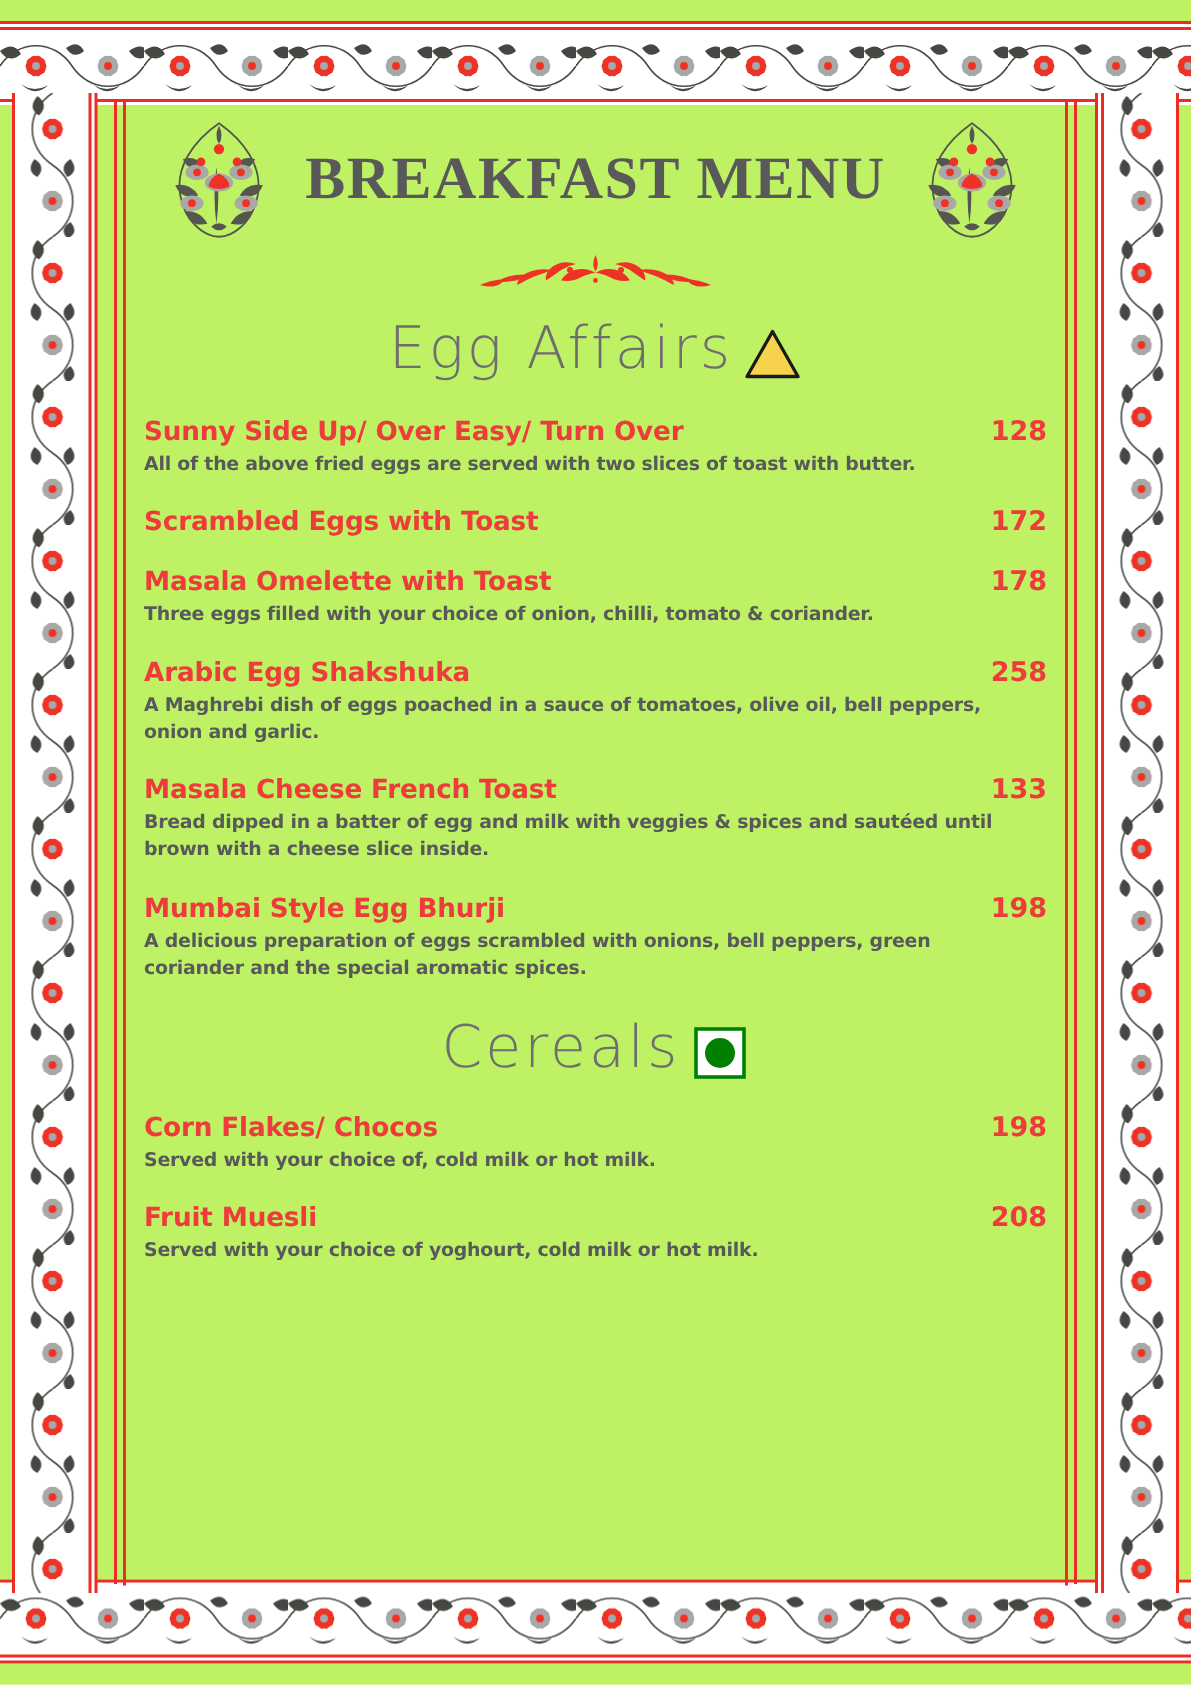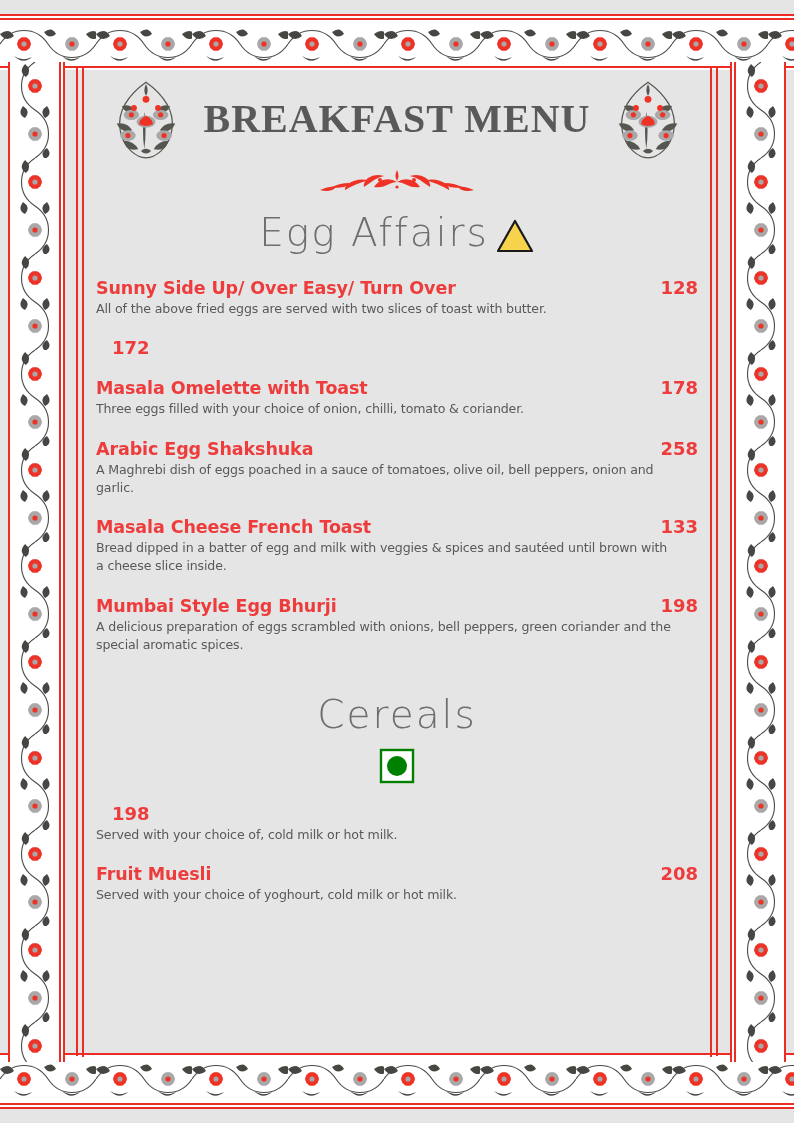--- a/index.html
+++ b/index.html
@@ -13,21 +13,21 @@
     height: 1123px;
     font-family: "Liberation Sans", sans-serif;
     position: relative;
     overflow: hidden;
   }
 
   
   .page {
     position: absolute;
     inset: 0;
-    background: #e5e5e5;
+    background: #bef264;
   }
 
   
   .band {
     position: absolute;
     background: #ffffff;
   }
   .band-top    { left: 0;  top: 14px;  width: 794px; height: 56px; }
   .band-bottom { left: 0;  bottom: 14px; width: 794px; height: 56px; }
   .band-left   { left: 8px; top: 62px; width: 56px; height: 1000px; }
@@ -147,32 +147,31 @@
     font-family: "DejaVu Sans", sans-serif;
     font-weight: bold;
     font-size: 18px;
     color: #EE3B3B;
     white-space: nowrap;
     padding-left: 16px;
   }
   .item-desc {
     font-family: "DejaVu Sans", sans-serif;
     font-size: 12.6px;
-    font-weight: 400;
+    font-weight: 700;
     line-height: 1.45;
     color: #58595B;
     margin-top: 2px;
     max-width: 578px;
     letter-spacing: -0.15px;
   }
 
   .section-head.cereals {
-    margin-top: 38px;
+    margin-top: 22px;
     margin-bottom: 20px;
-    flex-direction: column;
   }
 </style>
 </head>
 <body>
 
 <div class="page">
 
   <svg width="0" height="0" style="position:absolute" aria-hidden="true">
     <defs>
 
@@ -391,20 +390,21 @@
       <div class="item">
         <div class="item-row">
           <span class="item-name">Sunny Side Up/ Over Easy/ Turn Over</span>
           <span class="item-price">128</span>
         </div>
         <div class="item-desc">All of the above fried eggs are served with two slices of toast with butter.</div>
       </div>
 
       <div class="item">
         <div class="item-row">
+          <span class="item-name">Scrambled Eggs with Toast</span>
           <span class="item-price">172</span>
         </div>
       </div>
 
 
       <div class="item">
         <div class="item-row">
           <span class="item-name">Masala Omelette with Toast</span>
           <span class="item-price">178</span>
         </div>
@@ -442,20 +442,21 @@
       <svg class="mark" viewBox="0 0 40 40">
         <rect x="4" y="4" width="32" height="32" fill="#ffffff" stroke="#008000" stroke-width="2.4"></rect>
         <circle cx="20" cy="20" r="10" fill="#008000"></circle>
       </svg>
     </div>
 
     <div class="items">
 
       <div class="item">
         <div class="item-row">
+          <span class="item-name">Corn Flakes/ Chocos</span>
           <span class="item-price">198</span>
         </div>
         <div class="item-desc">Served with your choice of, cold milk or hot milk.</div>
       </div>
 
       <div class="item">
         <div class="item-row">
           <span class="item-name">Fruit Muesli</span>
           <span class="item-price">208</span>
         </div>

